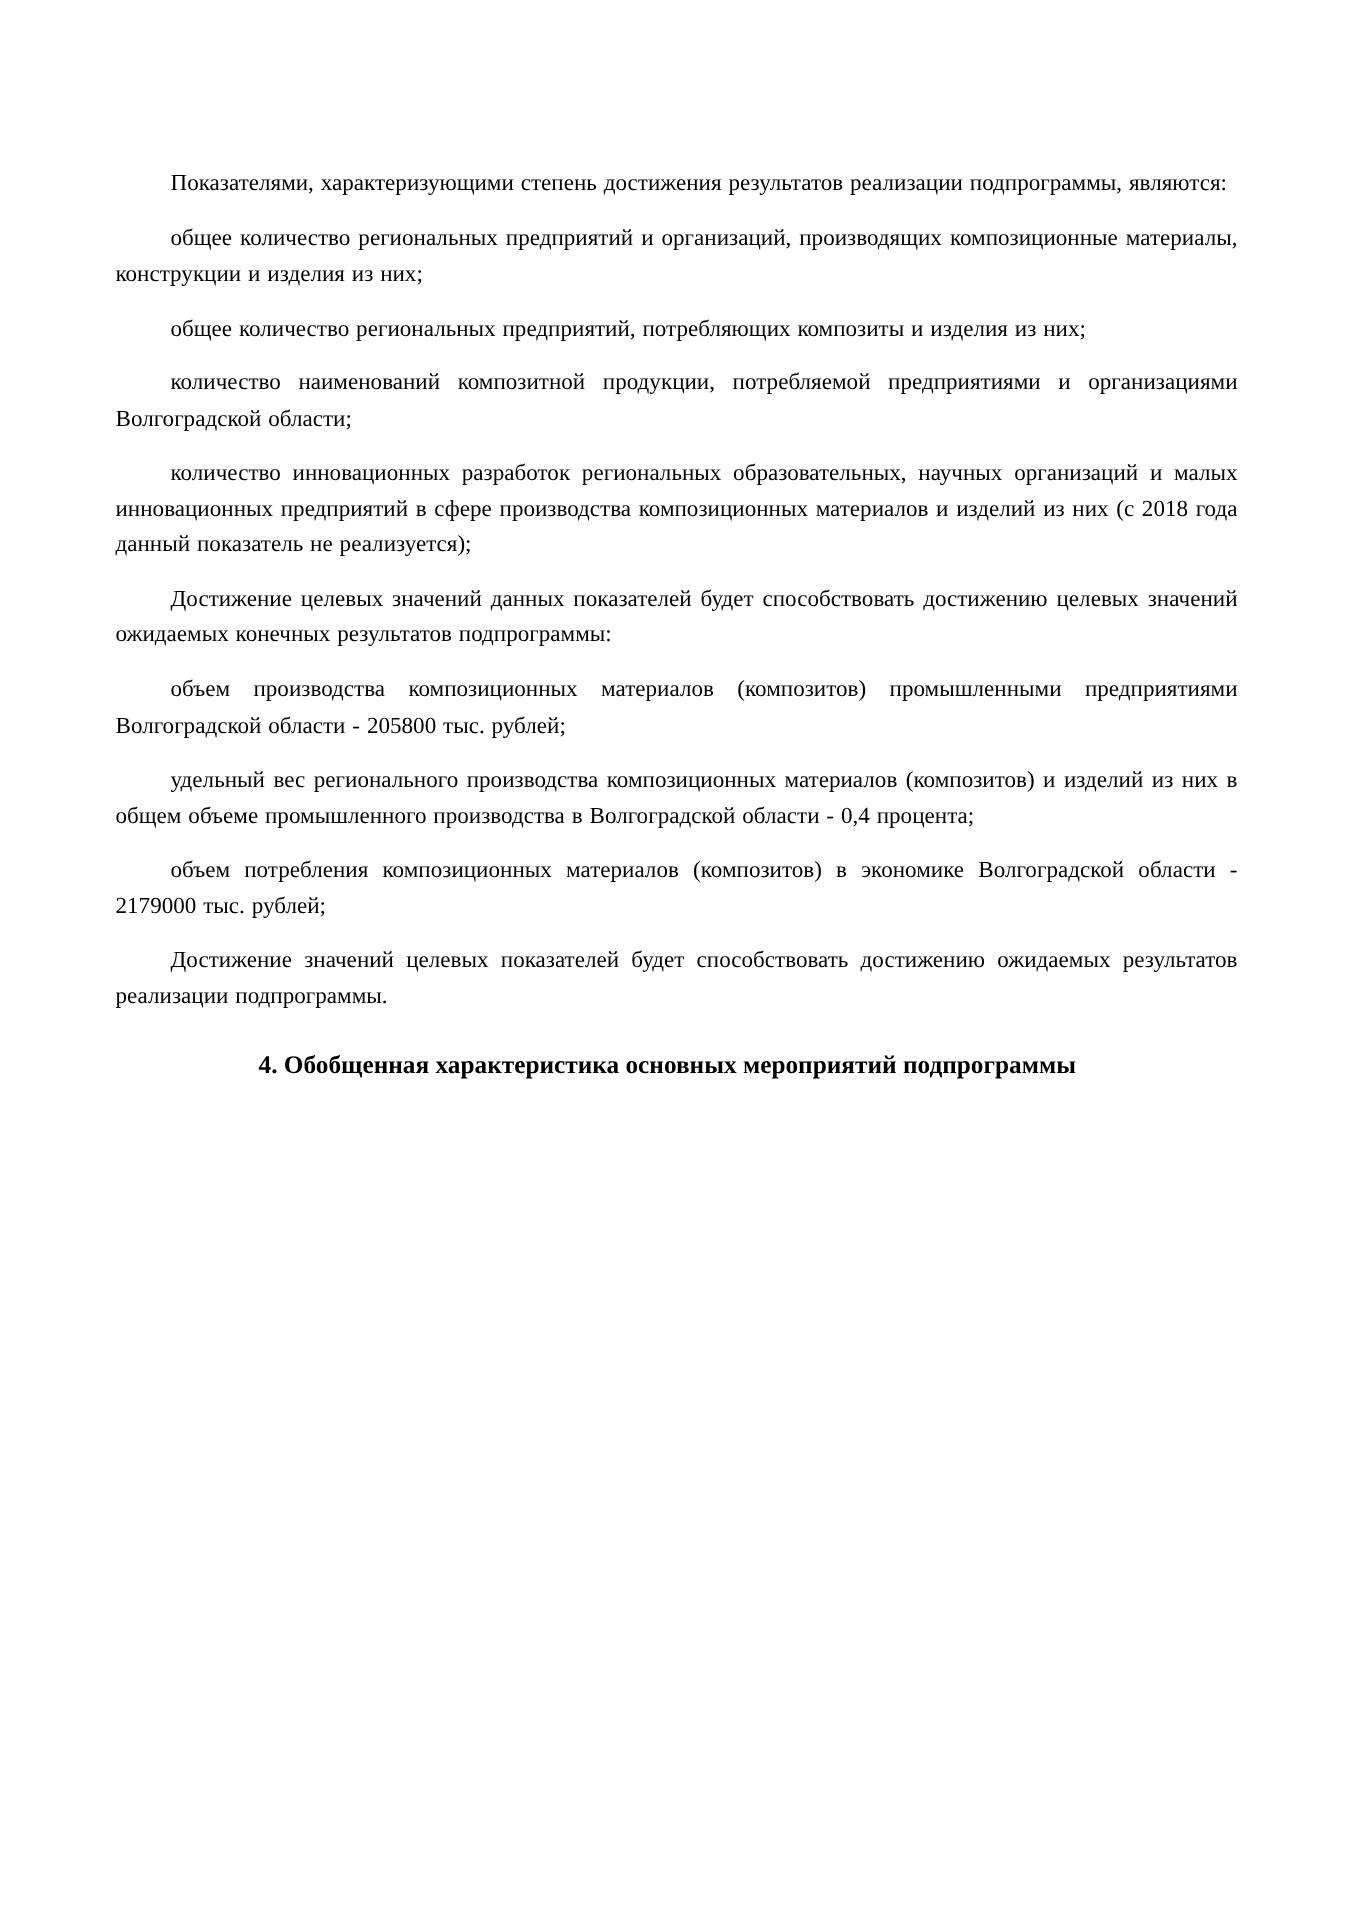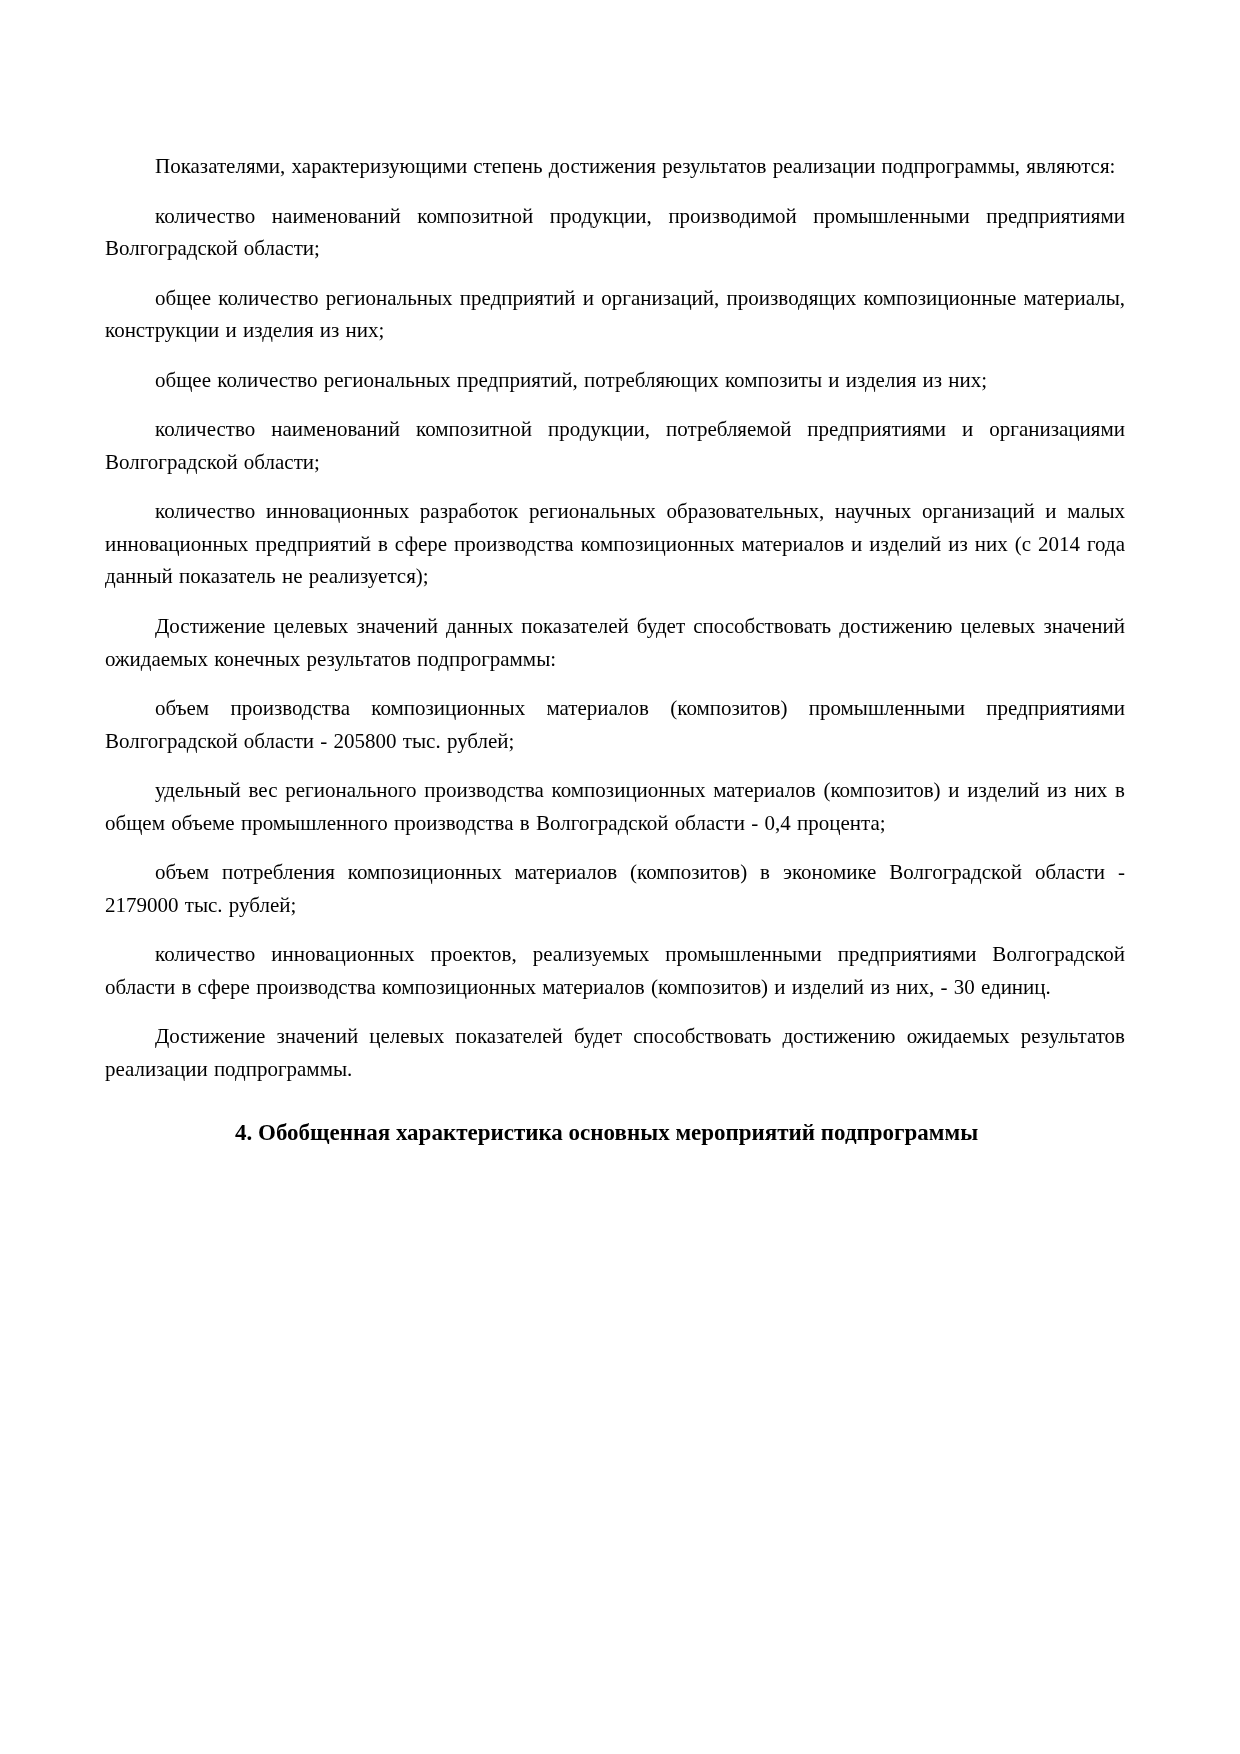--- a/index.html
+++ b/index.html
@@ -34,28 +34,26 @@
     text-align: left;
     line-height: 1.45;
   }
 </style>
 </head>
 <body>
 
 <div class="page">
 
   <p class="para">Показателями, характеризующими степень достижения результатов реализации подпрограммы, являются:</p>
-  <p class="para">количество наименований композитной продукции, производимой промышленными предприятиями Волгоградской области;</p>
   <p class="para">общее количество региональных предприятий и организаций, производящих композиционные материалы, конструкции и изделия из них;</p>
   <p class="para">общее количество региональных предприятий, потребляющих композиты и изделия из них;</p>
   <p class="para">количество наименований композитной продукции, потребляемой предприятиями и организациями Волгоградской области;</p>
-  <p class="para">количество инновационных разработок региональных образовательных, научных организаций и малых инновационных предприятий в сфере производства композиционных материалов и изделий из них (с 2014 года данный показатель не реализуется);</p>
+  <p class="para">количество инновационных разработок региональных образовательных, научных организаций и малых инновационных предприятий в сфере производства композиционных материалов и изделий из них (с 2018 года данный показатель не реализуется);</p>
   <p class="para">Достижение целевых значений данных показателей будет способствовать достижению целевых значений ожидаемых конечных результатов подпрограммы:</p>
   <p class="para">объем производства композиционных материалов (композитов) промышленными предприятиями Волгоградской области - 205800 тыс. рублей;</p>
   <p class="para">удельный вес регионального производства композиционных материалов (композитов) и изделий из них в общем объеме промышленного производства в Волгоградской области - 0,4 процента;</p>
   <p class="para">объем потребления композиционных материалов (композитов) в экономике Волгоградской области - 2179000 тыс. рублей;</p>
-  <p class="para">количество инновационных проектов, реализуемых промышленными предприятиями Волгоградской области в сфере производства композиционных материалов (композитов) и изделий из них, - 30 единиц.</p>
   <p class="para">Достижение значений целевых показателей будет способствовать достижению ожидаемых результатов реализации подпрограммы.</p>
 
   <h2 class="heading">4. Обобщенная характеристика основных мероприятий подпрограммы</h2>
 
 
 </div>
 
 </body></html>

